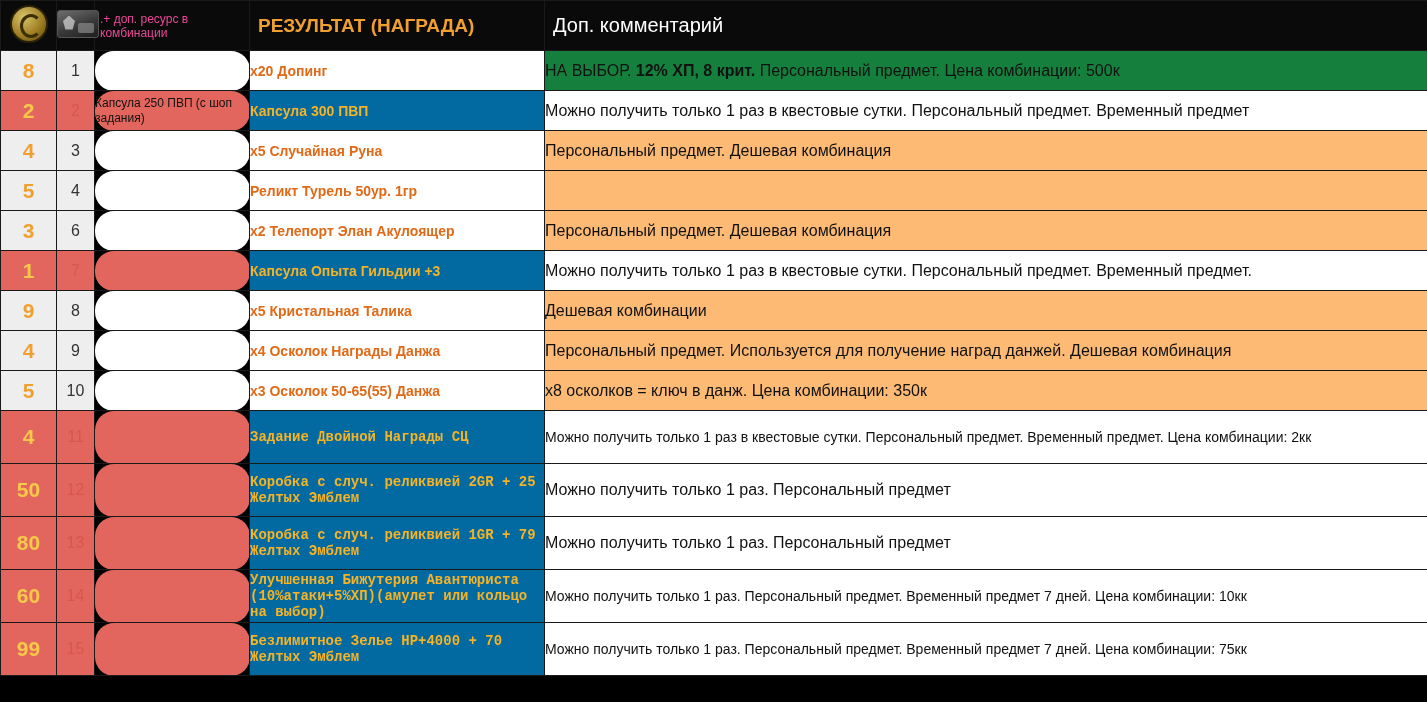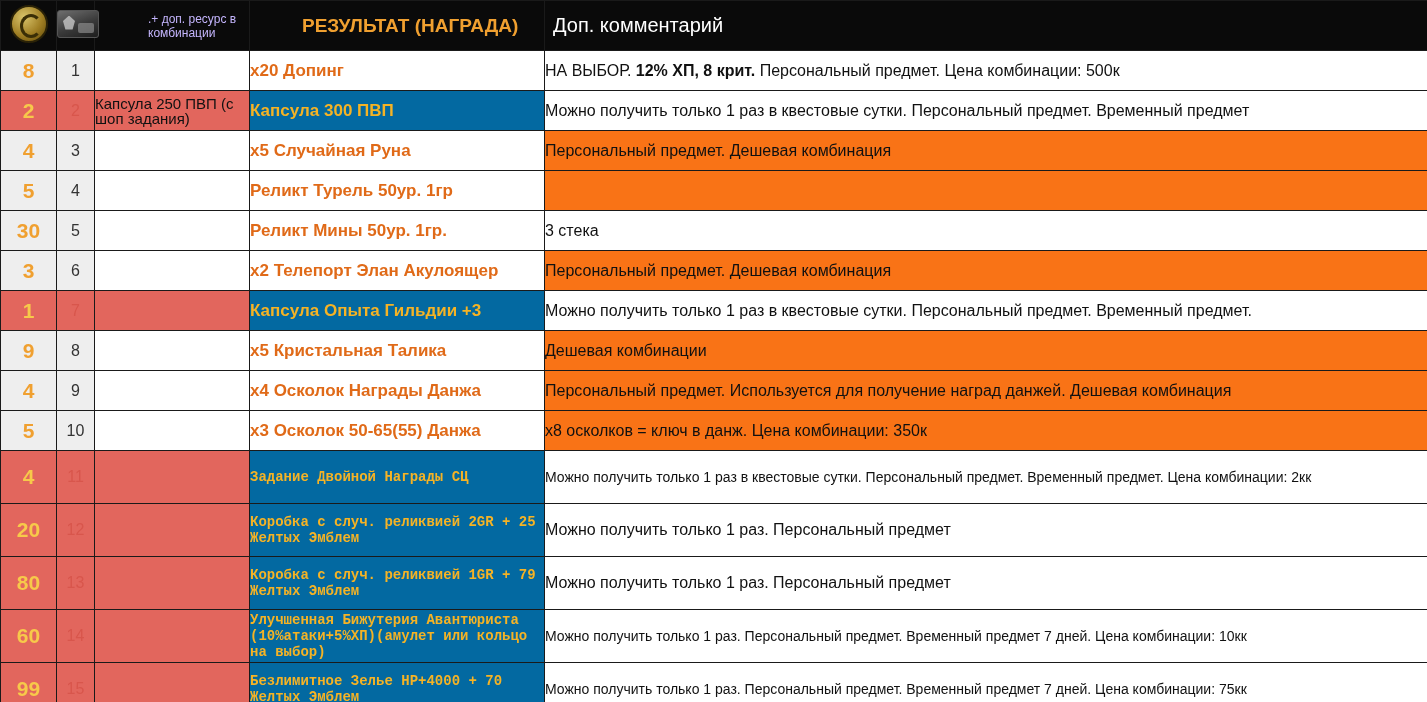--- a/index.html
+++ b/index.html
@@ -82,30 +82,28 @@
     width: 16px; height: 10px;
     background: #9a9a9a;
     opacity: .6;
     border-radius: 2px;
   }
   .head-extra-text {
     display: block;
     padding: 4px 5px;
     font-size: 12px;
     line-height: 14px;
-    color: #c4b5fd;
-    margin-left: 48px;
+    color: #ec4899;
   }
   .head-result-text {
     display: block;
     padding: 4px 8px;
     font-size: 19px;
     font-weight: bold;
     color: #f0a030;
-    margin-left: 44px;
   }
   .head-comment-text {
     display: block;
     padding: 4px 8px;
     font-size: 20px;
     color: #ffffff;
   }
 
   
   td.amount {
@@ -115,50 +113,51 @@
     color: #f0a030;
     background: #eeeeee;
   }
   td.num {
     text-align: center;
     font-size: 16px;
     color: #333;
     background: #eeeeee;
   }
   td.extra {
-    font-size: 15px;
+    font-size: 12px;
     line-height: 15px;
     color: #111;
     padding: 3px 5px;
     background: #ffffff;
+    border-radius: 19px;
   }
   td.result {
-    font-size: 17px;
+    font-size: 14px;
     font-weight: bold;
     color: #e06a18;
     padding: 4px 8px;
     background: #ffffff;
   }
   td.comment {
     font-size: 16px;
     color: #111;
     padding: 4px 8px;
     background: #e6e6e6;
   }
 
   
   tr.hl td.amount { background: #e2665d; color: #f7c94a; }
   tr.hl td.num { background: #e2665d; color: #d8564c; }
   tr.hl td.extra { background: #e2665d; color: #111; }
   tr.hl td.result { background: #0369a1; color: #f5b325; }
   tr.hl td.comment { background: #ffffff; color: #111; }
 
   
-  td.comment.white { background: #f97316; }
-  td.comment.gray  { background: #ffffff; }
+  td.comment.white { background: #fdba74; }
+  td.comment.gray  { background: #15803d; }
 
   
   td.comment.small { font-size: 14px; }
 
   
   td.result.small { font-size: 14px; line-height: 16px; font-family: Liberation Mono, monospace; }
 
   tr.data-row { height: 40px; }
   tr.tall { height: 53px; }
 </style>
@@ -215,27 +214,20 @@
         <td class="comment white">Персональный предмет. Дешевая комбинация</td>
       </tr>
       <tr class="data-row">
         <td class="amount">5</td>
         <td class="num">4</td>
         <td class="extra"></td>
         <td class="result">Реликт Турель 50ур. 1гр</td>
         <td class="comment white"></td>
       </tr>
       <tr class="data-row">
-        <td class="amount">30</td>
-        <td class="num">5</td>
-        <td class="extra"></td>
-        <td class="result">Реликт Мины 50ур. 1гр.</td>
-        <td class="comment gray">3 стека</td>
-      </tr>
-      <tr class="data-row">
         <td class="amount">3</td>
         <td class="num">6</td>
         <td class="extra"></td>
         <td class="result">x2 Телепорт Элан Акулоящер</td>
         <td class="comment white">Персональный предмет. Дешевая комбинация</td>
       </tr>
       <tr class="data-row hl">
         <td class="amount">1</td>
         <td class="num">7</td>
         <td class="extra"></td>
@@ -264,21 +256,21 @@
         <td class="comment white">x8 осколков = ключ в данж. Цена комбинации: 350к</td>
       </tr>
       <tr class="data-row hl tall">
         <td class="amount">4</td>
         <td class="num">11</td>
         <td class="extra"></td>
         <td class="result small">Задание Двойной Награды СЦ</td>
         <td class="comment small">Можно получить только 1 раз в квестовые сутки. Персональный предмет. Временный предмет. Цена комбинации: 2кк</td>
       </tr>
       <tr class="data-row hl tall">
-        <td class="amount">20</td>
+        <td class="amount">50</td>
         <td class="num">12</td>
         <td class="extra"></td>
         <td class="result small">Коробка с случ. реликвией 2GR + 25 Желтых Эмблем</td>
         <td class="comment">Можно получить только 1 раз. Персональный предмет</td>
       </tr>
       <tr class="data-row hl tall">
         <td class="amount">80</td>
         <td class="num">13</td>
         <td class="extra"></td>
         <td class="result small">Коробка с случ. реликвией 1GR + 79 Желтых Эмблем</td>

